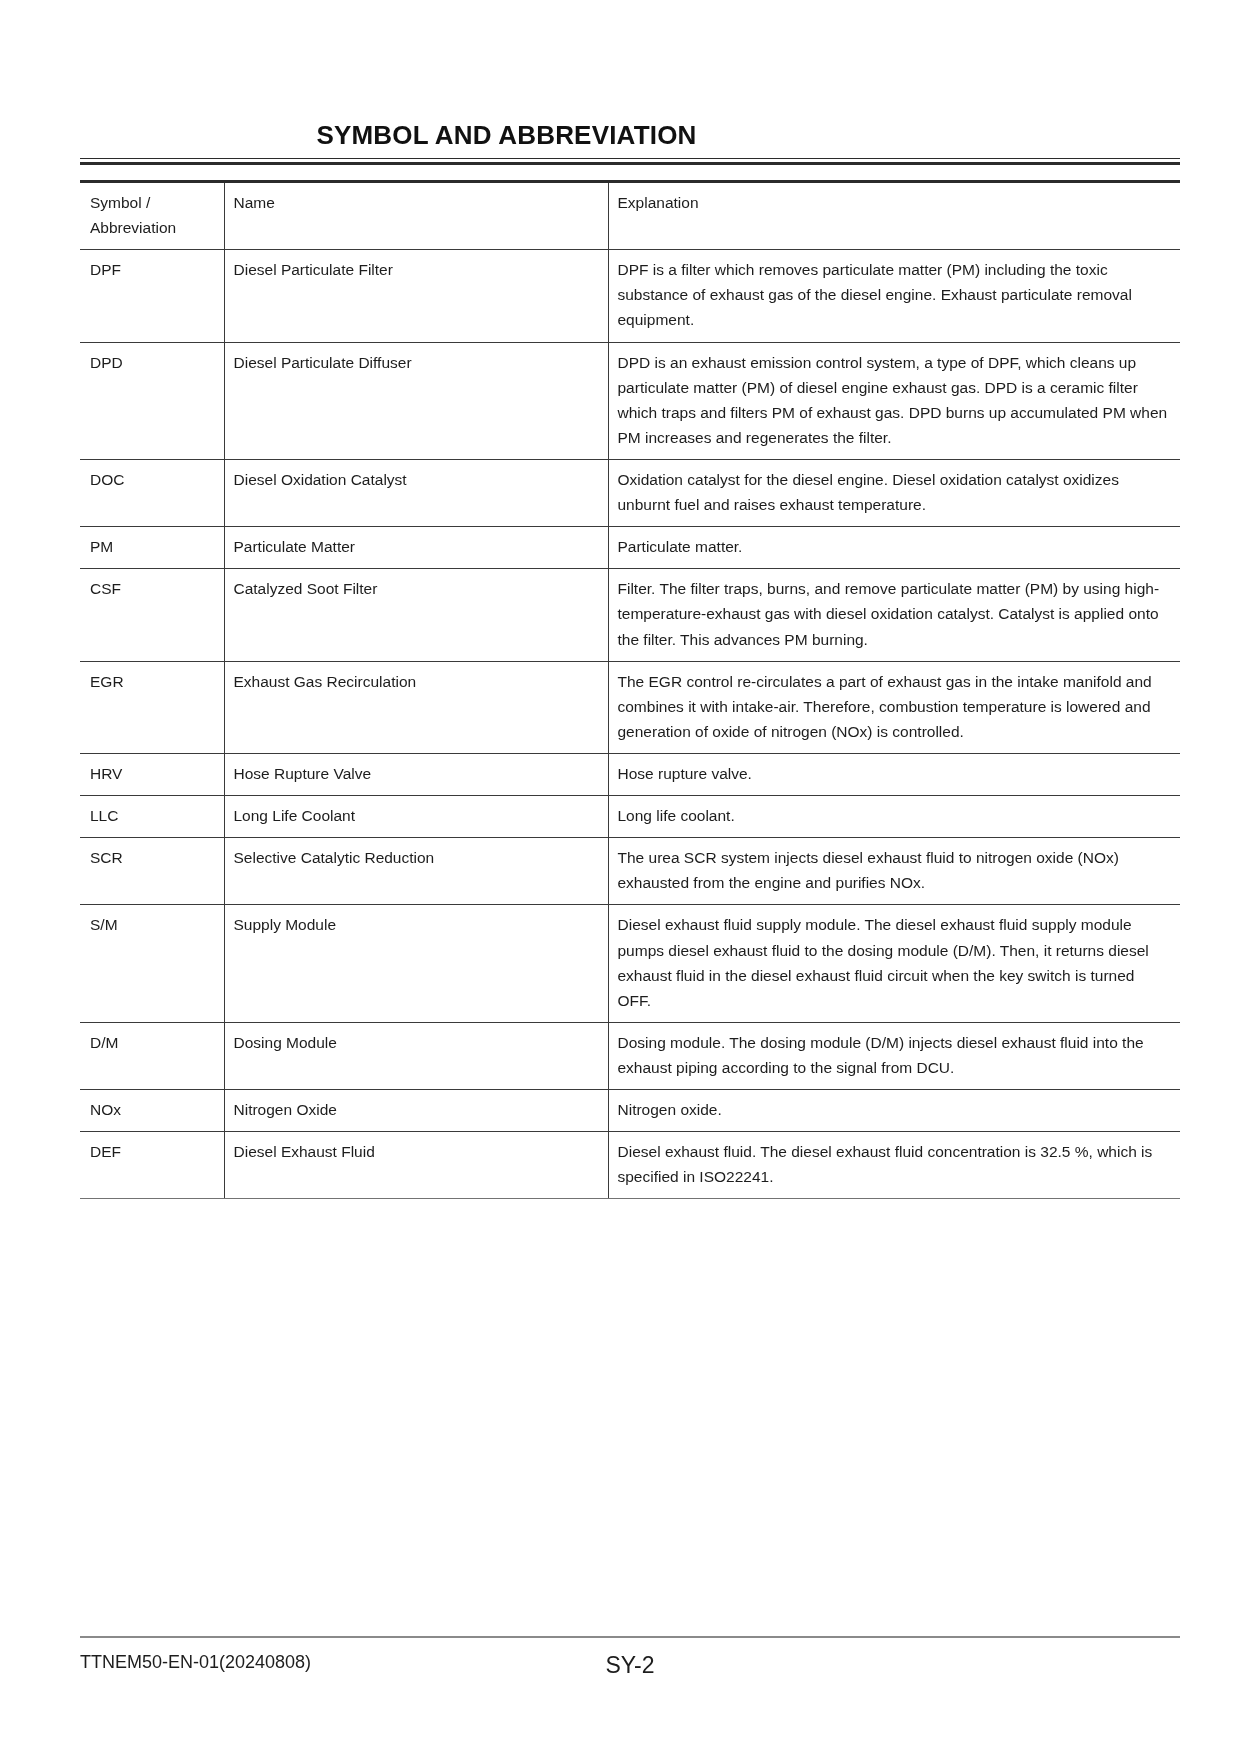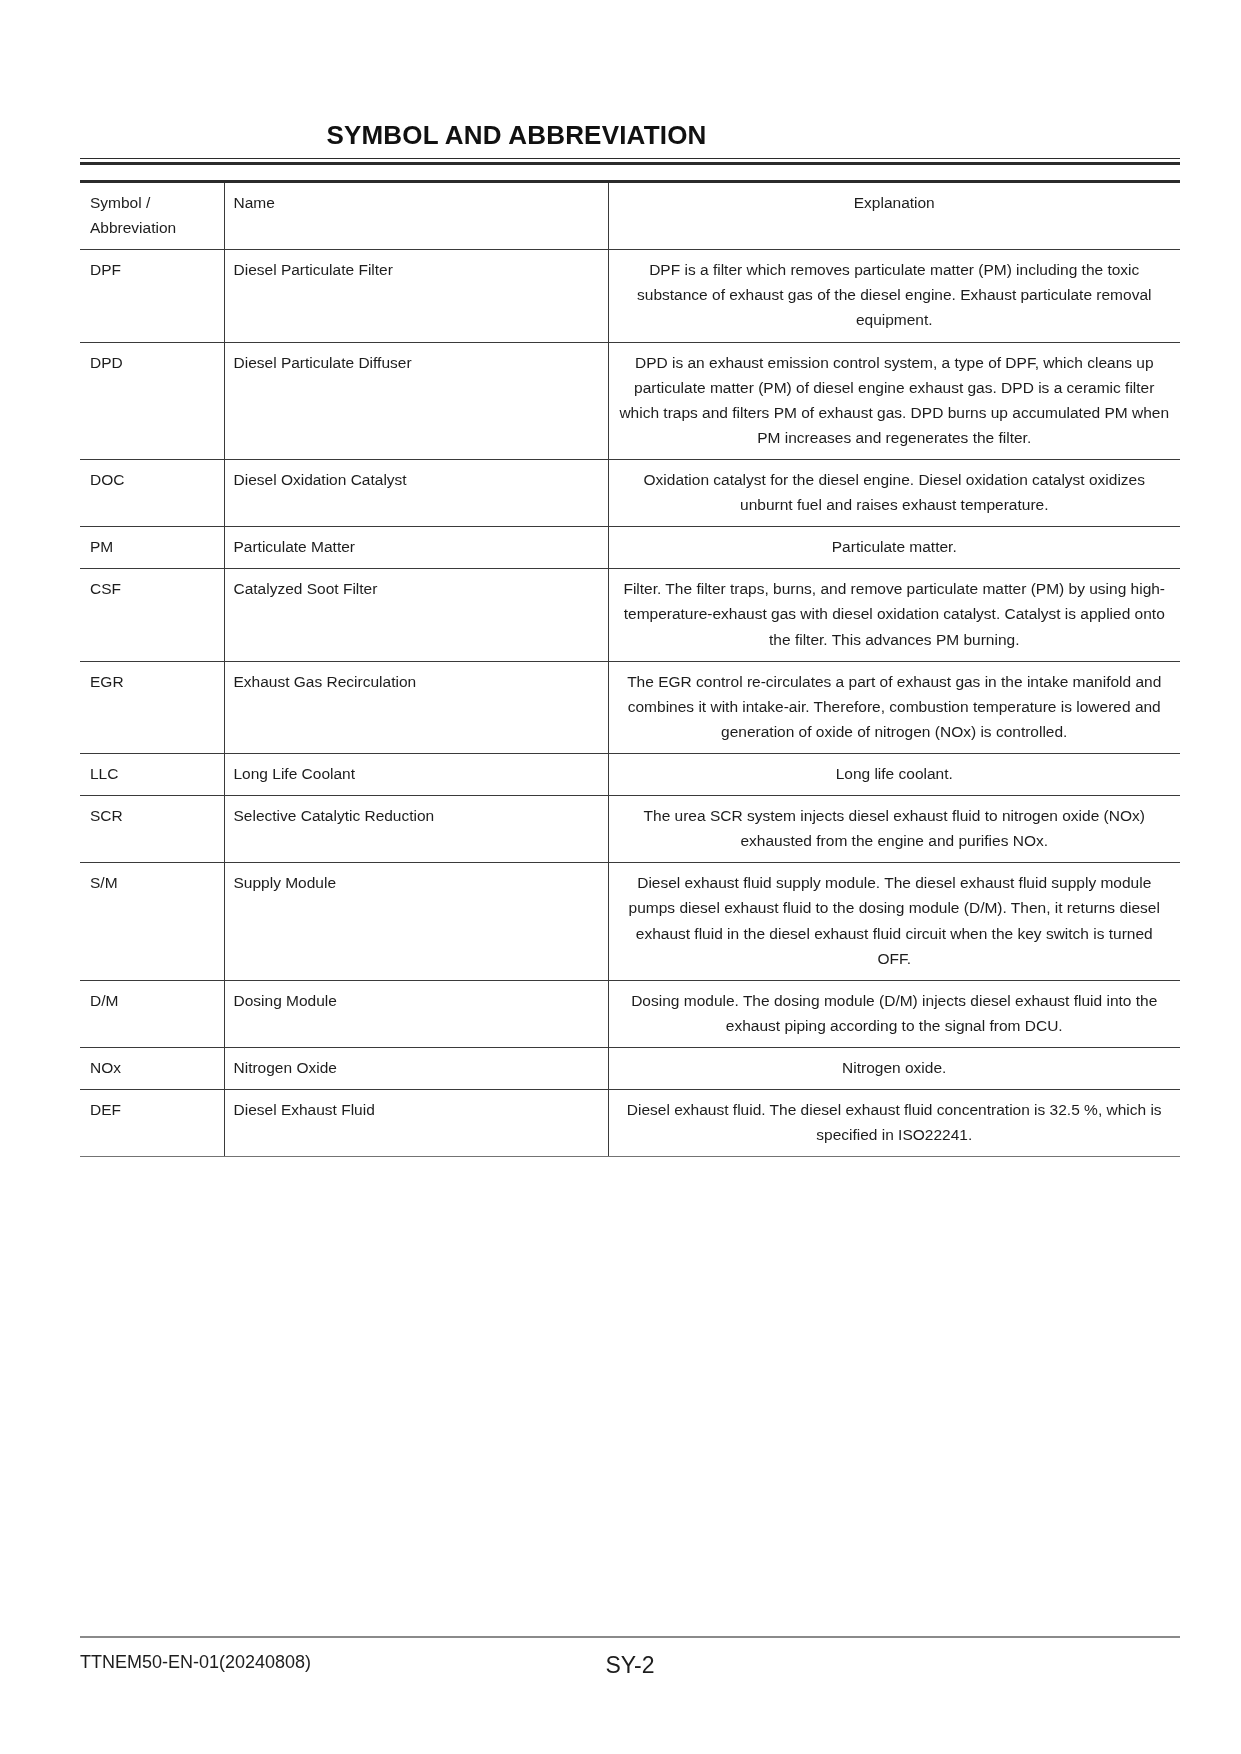--- a/index.html
+++ b/index.html
@@ -20,21 +20,21 @@
     position: absolute;
     left: 0; top: 0;
     width: 1241px;
     height: 1754px;
     box-sizing: border-box;
   }
 
   
   .doc-title {
     position: absolute;
-    left: 16px;
+    left: 6px;
     top: 120px;
     width: 1001px;
     text-align: center;
     font-size: 26px;
     font-weight: bold;
     letter-spacing: 0.2px;
     color: #111111;
   }
 
   
@@ -78,21 +78,20 @@
     border-left: 1.3px solid #3a3a3a;
     border-bottom: 1.6px solid #3a3a3a;
     word-wrap: break-word;
   }
   .abbr-table td:first-child {
     border-left: none;
     padding-left: 10px;
   }
   .abbr-table td:last-child {
     border-right: none;
-    text-align: center;
   }
 
   .abbr-table tr.header-row td {
     border-bottom: 1.6px solid #3a3a3a;
   }
   .abbr-table tr.header-row td:first-child {
     line-height: 1.62;
   }
 
   
@@ -189,20 +188,25 @@
           <td>CSF</td>
           <td>Catalyzed Soot Filter</td>
           <td>Filter. The filter traps, burns, and remove particulate matter (PM) by using high-temperature-exhaust gas with diesel oxidation catalyst. Catalyst is applied onto the filter. This advances PM burning.</td>
         </tr>
         <tr>
           <td>EGR</td>
           <td>Exhaust Gas Recirculation</td>
           <td>The EGR control re-circulates a part of exhaust gas in the intake manifold and combines it with intake-air. Therefore, combustion temperature is lowered and generation of oxide of nitrogen (NOx) is controlled.</td>
         </tr>
         <tr>
+          <td>HRV</td>
+          <td>Hose Rupture Valve</td>
+          <td>Hose rupture valve.</td>
+        </tr>
+        <tr>
           <td>LLC</td>
           <td>Long Life Coolant</td>
           <td>Long life coolant.</td>
         </tr>
         <tr>
           <td>SCR</td>
           <td>Selective Catalytic Reduction</td>
           <td>The urea SCR system injects diesel exhaust fluid to nitrogen oxide (NOx) exhausted from the engine and purifies NOx.</td>
         </tr>
         <tr>

